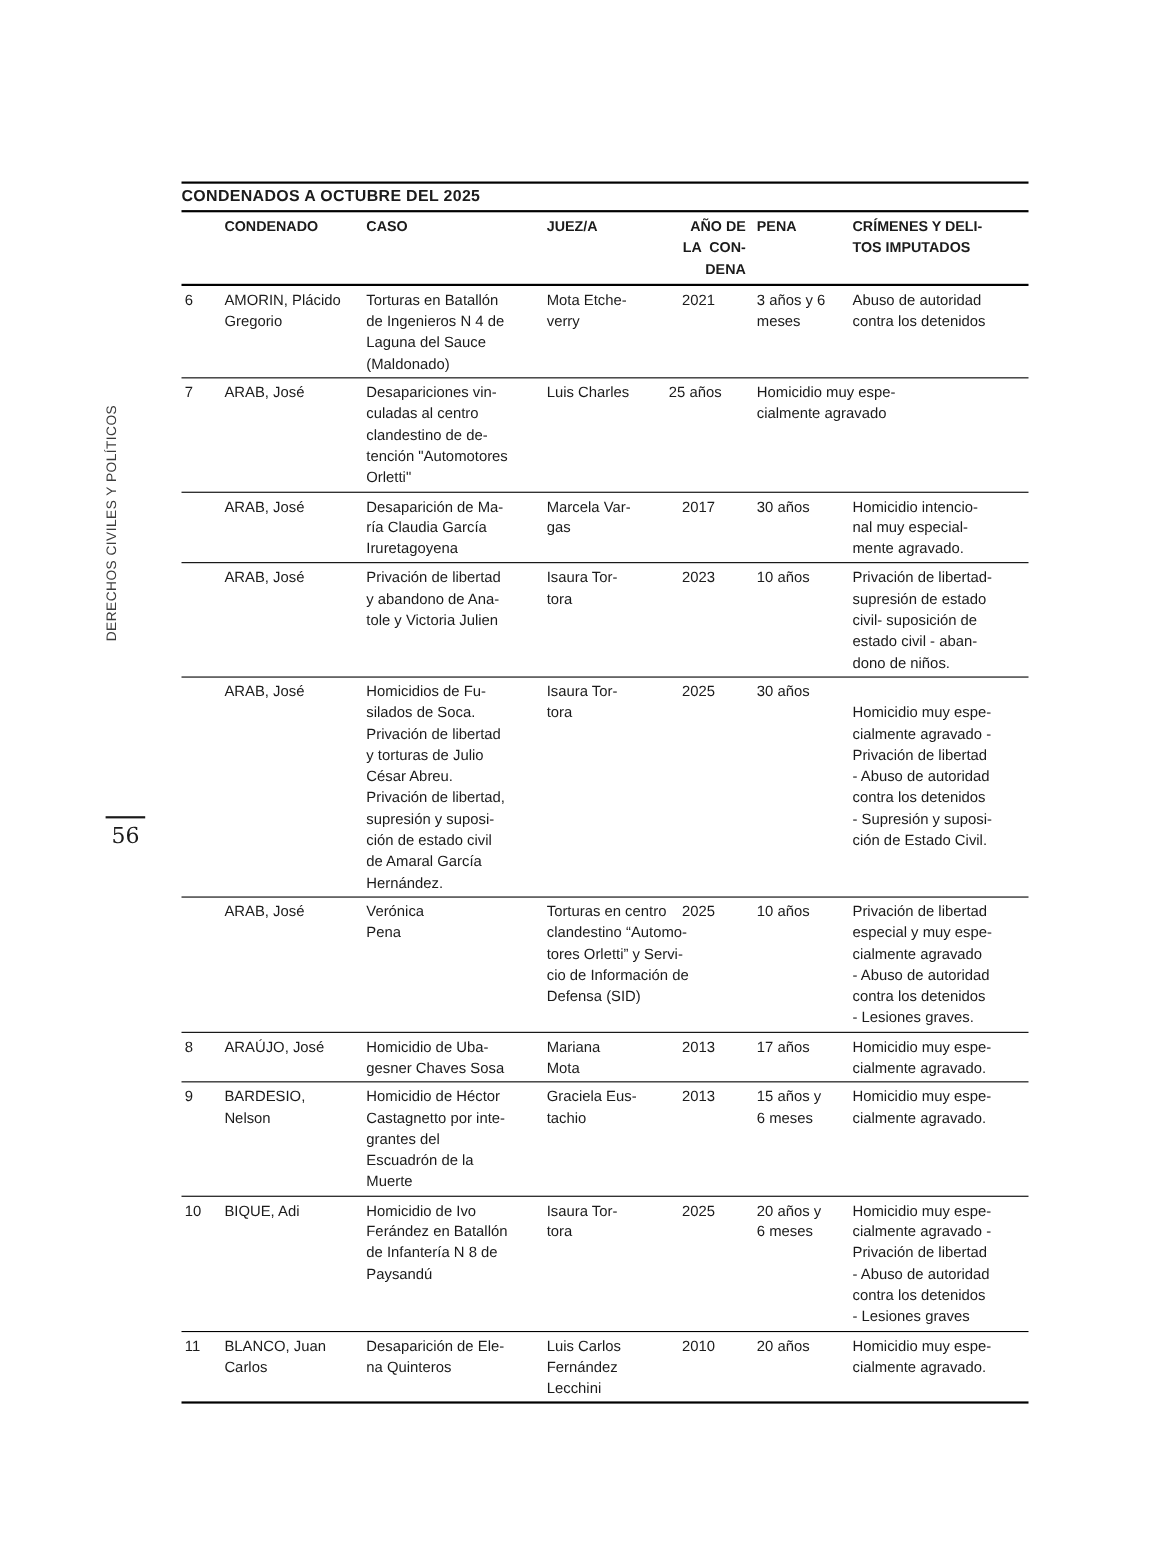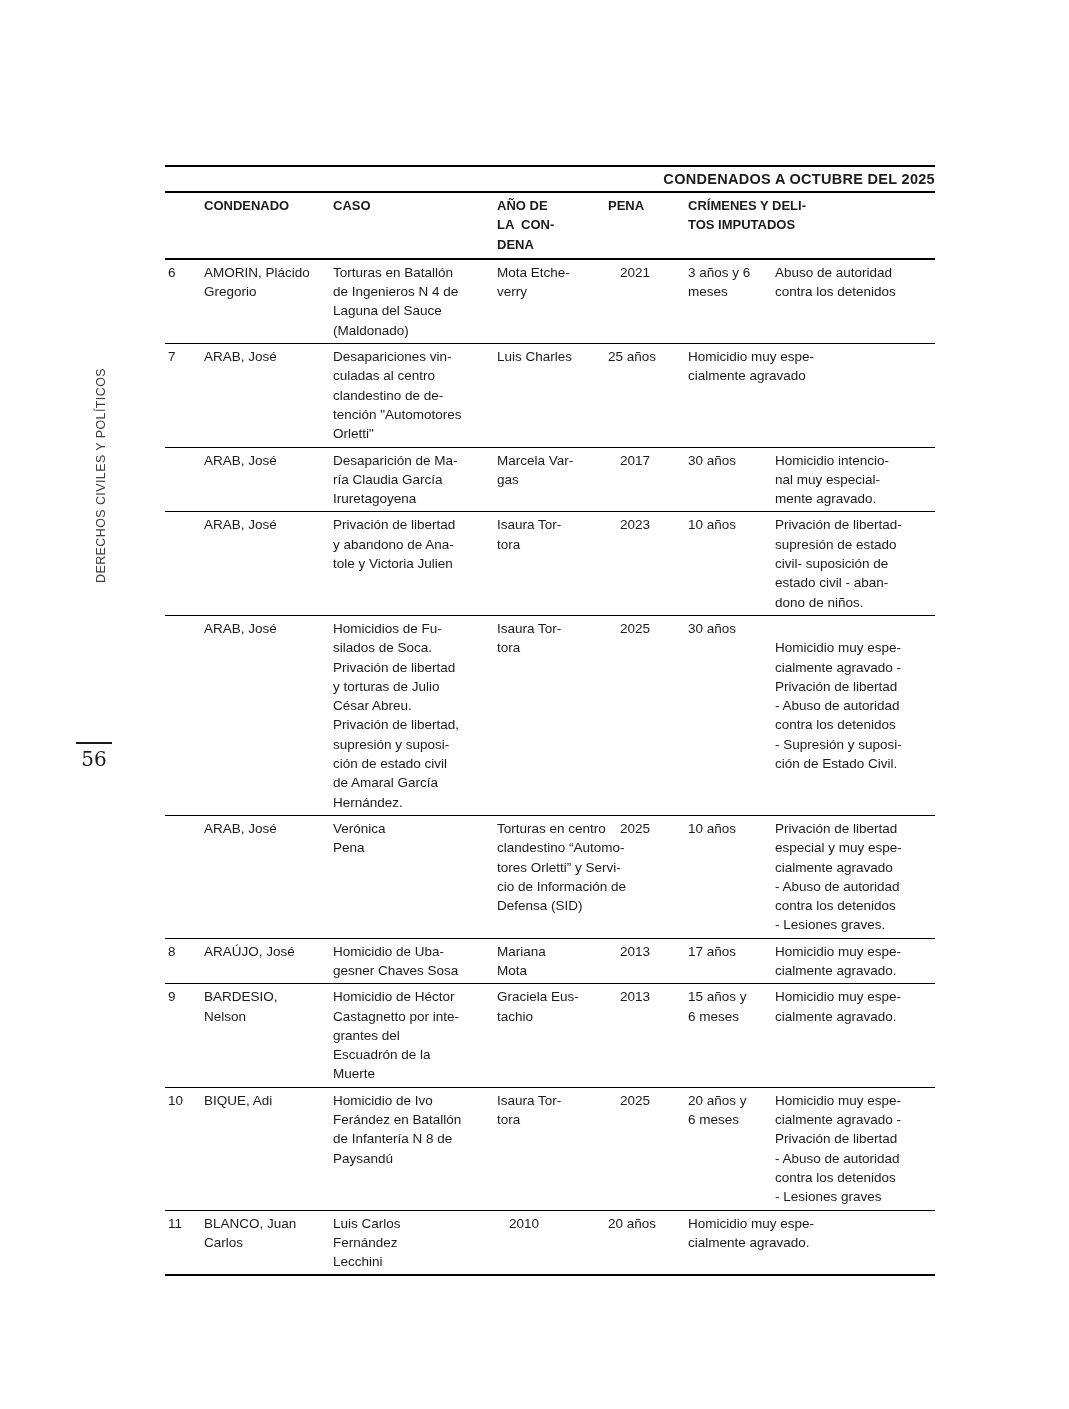--- a/index.html
+++ b/index.html
@@ -20,41 +20,41 @@
     transform: rotate(180deg);
     font-size: 12.5px;
     letter-spacing: 0.4px;
     color: #3c3c3c;
     white-space: nowrap;
   }
 
   
   .page-number-block {
     position: absolute;
-    left: 76px; top: 742px;
+    left: 96px; top: 742px;
     width: 36px;
     border-top: 2px solid #1a1a1a;
     text-align: center;
     font-family: "DejaVu Serif", serif;
     font-size: 20px;
     padding-top: 3px;
     color: #1a1a1a;
   }
 
   
   .doc-table {
     position: absolute;
     left: 165px; top: 165px;
     width: 770px;
     border-top: 2px solid #000;
     border-bottom: 2.5px solid #000;
   }
   .table-title {
     border-bottom: 2px solid #000;
-    text-align: right;
+    text-align: left;
     font-weight: bold;
     font-size: 14.5px;
     letter-spacing: 0.3px;
     padding: 4px 0 4px;
   }
   .grid-row {
     display: grid;
     grid-template-columns: 39px 129px 164px 111px 80px 87px 160px;
   }
   .table-header {
@@ -66,36 +66,37 @@
   }
   .table-row {
     font-size: 13.5px;
     line-height: 19.3px;
     padding: 3px 0 3px;
   }
   .table-row + .table-row { border-top: 1px solid #000; }
   .cell { white-space: pre; padding-right: 6px; overflow: visible; }
   .c-num  { padding-left: 3px; }
   .c-anio { padding-left: 12px; }
-  .h-anio { text-align: left; padding-left: 0; padding-right: 10px; }
+  .h-anio { text-align: right; padding-left: 0; padding-right: 10px; }
 </style>
 </head>
 <body>
 
 <div class="sidebar-label">DERECHOS CIVILES Y POLÍTICOS</div>
 
 <div class="page-number-block">56</div>
 
 <div class="doc-table">
   <div class="table-title">CONDENADOS A OCTUBRE DEL 2025</div>
 
   <div class="grid-row table-header">
     <div class="cell c-num"></div>
     <div class="cell">CONDENADO</div>
     <div class="cell">CASO</div>
+    <div class="cell">JUEZ/A</div>
     <div class="cell h-anio">AÑO DE
 LA  CON-
 DENA</div>
     <div class="cell">PENA</div>
     <div class="cell">CRÍMENES Y DELI-
 TOS IMPUTADOS</div>
   </div>
 
   <div class="table-body">
     <div class="grid-row table-row">
@@ -247,20 +248,22 @@
 cialmente agravado -
 Privación de libertad
 - Abuso de autoridad
 contra los detenidos
 - Lesiones graves</div>
     </div>
     <div class="grid-row table-row">
       <div class="cell c-num">11</div>
       <div class="cell">BLANCO, Juan
 Carlos</div>
+      <div class="cell">Desaparición de Ele-
+na Quinteros</div>
       <div class="cell">Luis Carlos
 Fernández
 Lecchini</div>
       <div class="cell c-anio">2010</div>
       <div class="cell">20 años</div>
       <div class="cell">Homicidio muy espe-
 cialmente agravado.</div>
     </div>
   </div>
 </div>

